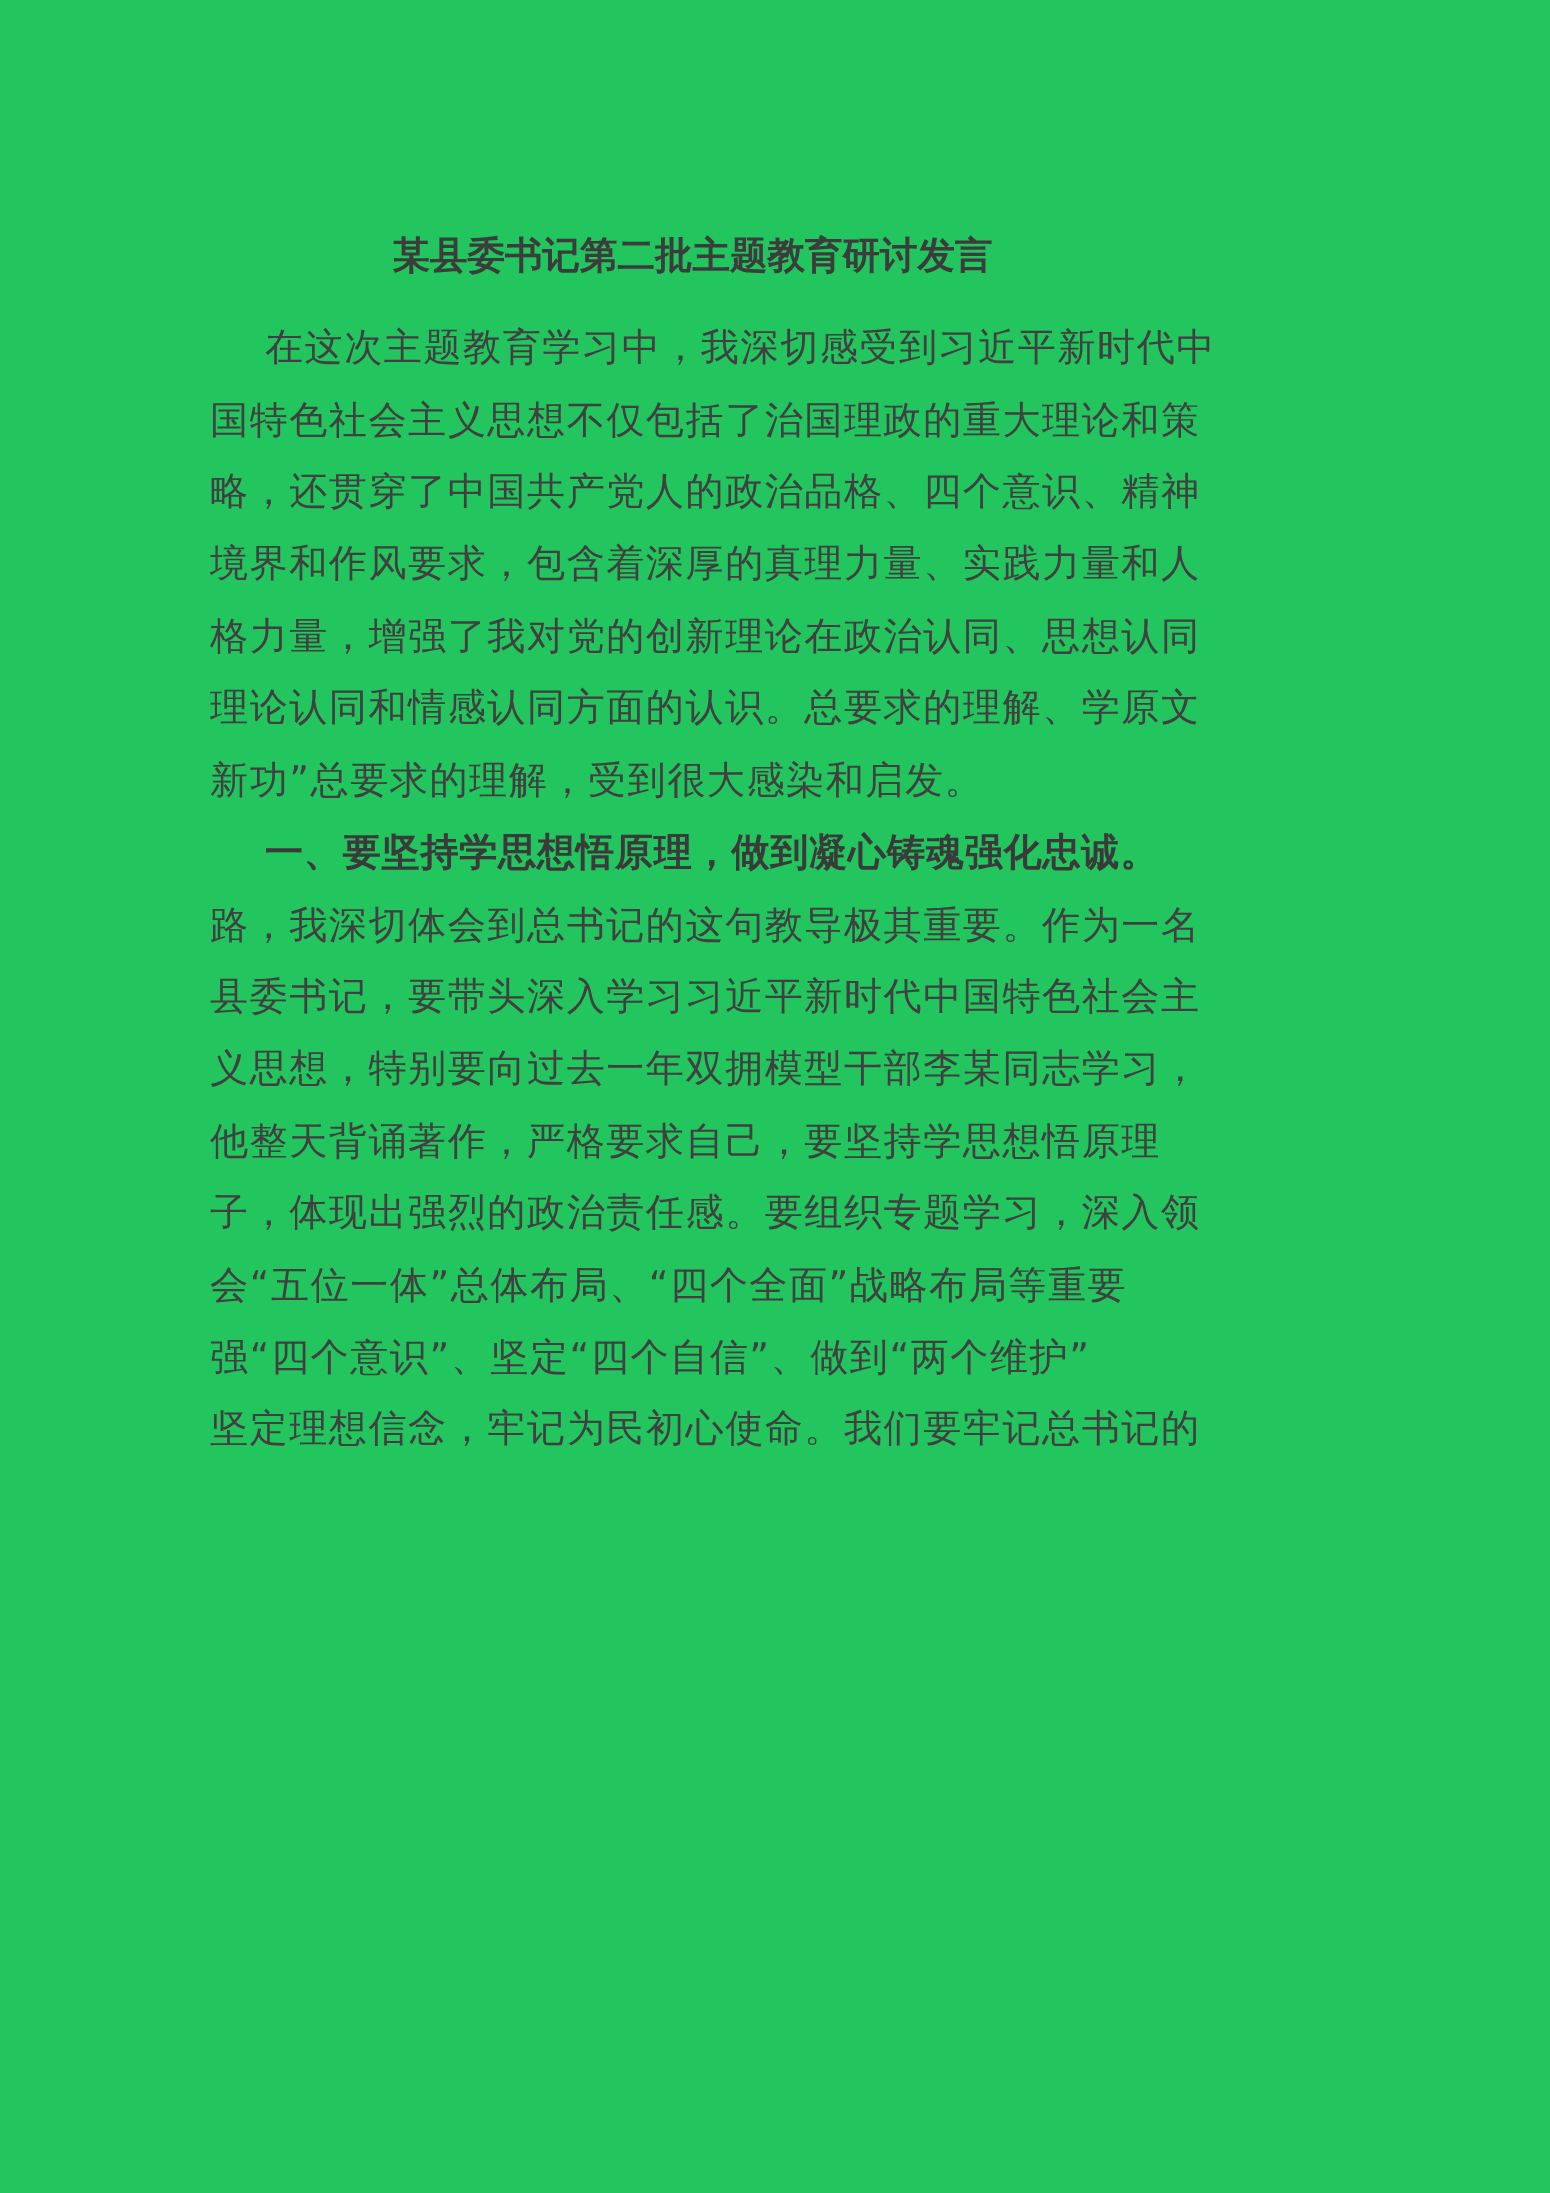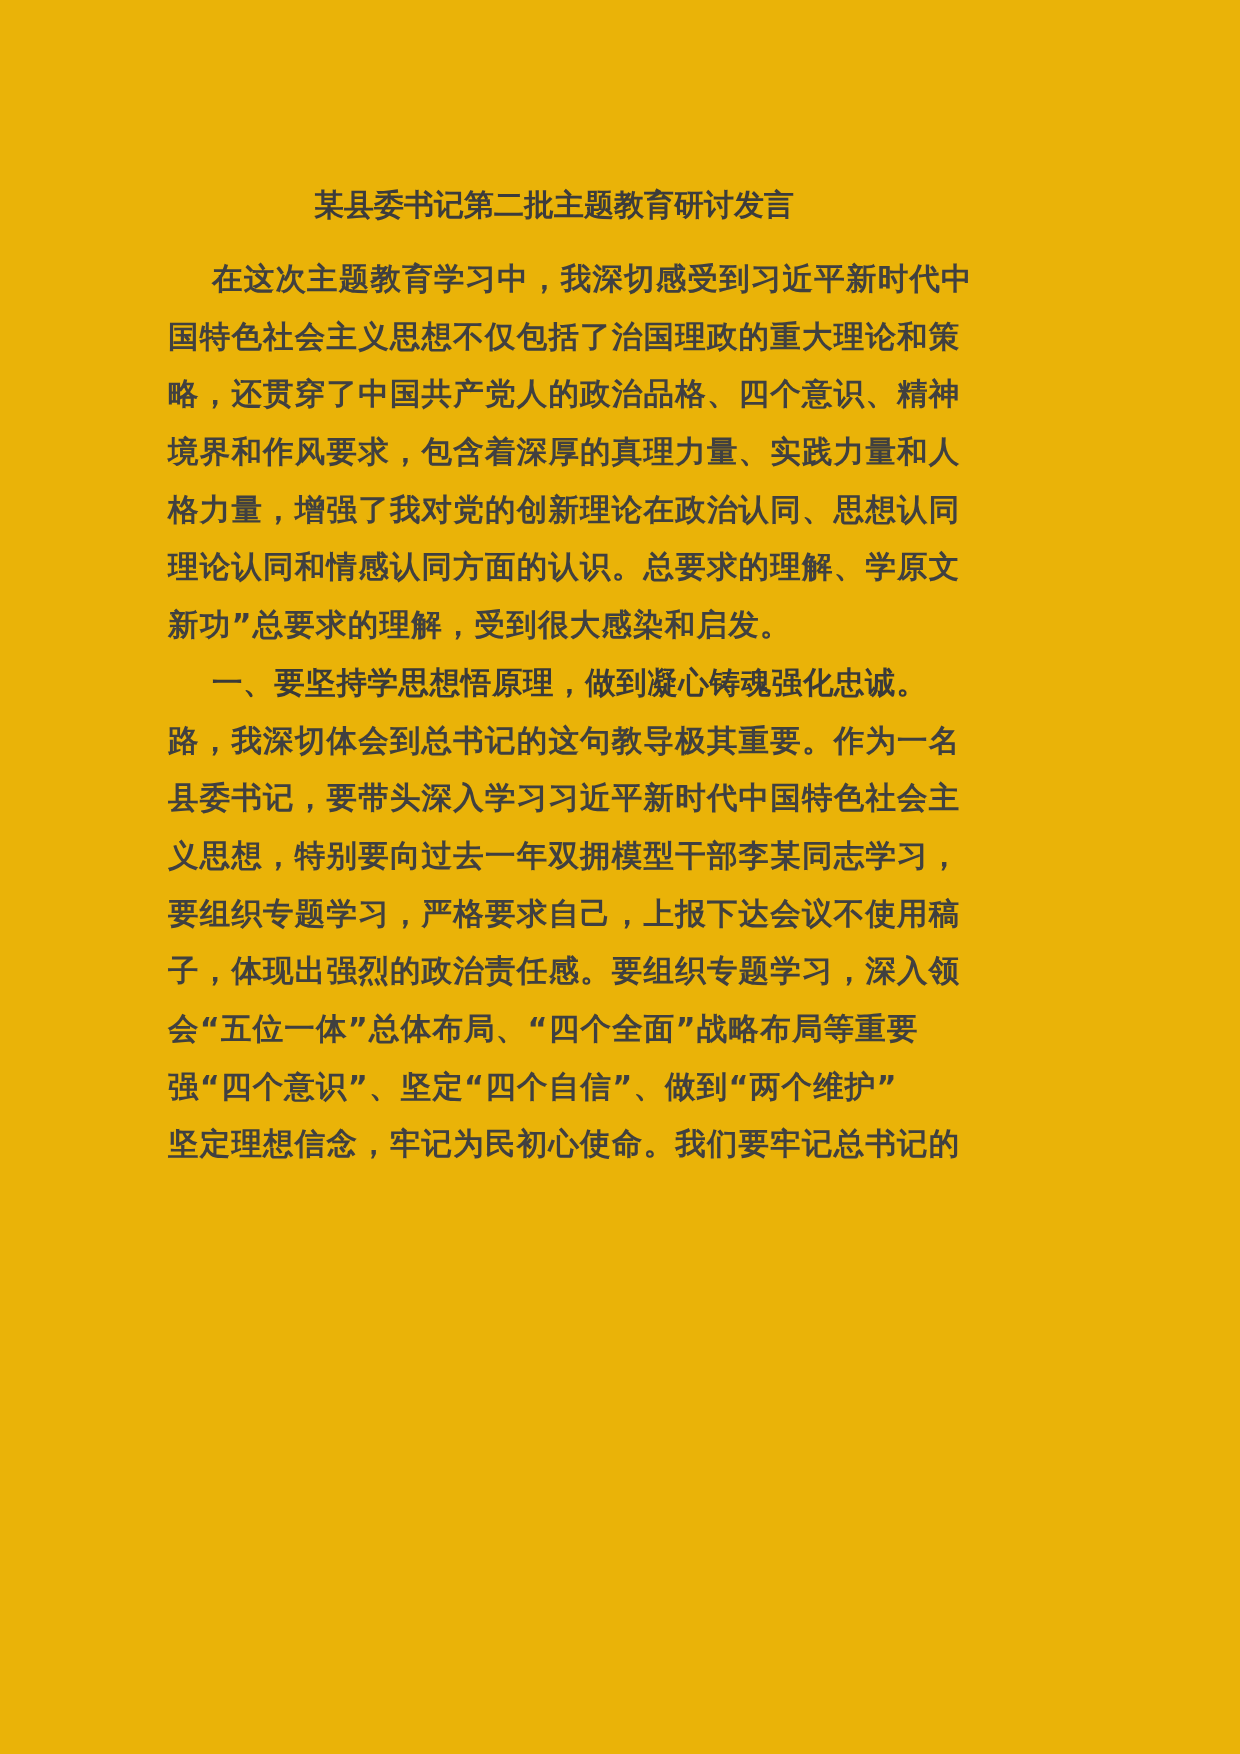--- a/index.html
+++ b/index.html
@@ -14,21 +14,21 @@
       overflow: hidden;
       font-family: "DejaVu Sans", "Liberation Sans", sans-serif;
       color: #404040;
     }
     .page {
       position: absolute;
       left: 0;
       top: 0;
       width: 1240px;
       height: 1754px;
-      background: #eab308;
+      background: #22c55e;
     }
     .title {
       position: absolute;
       left: 0;
       width: 1108px;
       top: 183px;
       text-align: center;
       font-size: 30px;
       font-weight: bold;
       line-height: 44px;
@@ -42,21 +42,20 @@
       top: 250px;
       width: 775px;
     }
     .line {
       height: 57.7px;
       line-height: 57.7px;
       font-size: 30.5px;
       white-space: nowrap;
       color: #404040;
       letter-spacing: 1.2px;
-      font-weight: bold;
     }
     .line.indent {
       padding-left: 44px;
     }
     .line.heading {
       font-weight: bold;
       color: #3a3a3a;
       letter-spacing: 0.6px;
     }
   </style>
@@ -79,20 +78,20 @@
     </div>
 
     <div>
       <div class="line indent heading">一、要坚持学思想悟原理，做到凝心铸魂强化忠诚。</div>
     </div>
 
     <div>
       <div class="line">路，我深切体会到总书记的这句教导极其重要。作为一名</div>
       <div class="line">县委书记，要带头深入学习习近平新时代中国特色社会主</div>
       <div class="line">义思想，特别要向过去一年双拥模型干部李某同志学习，</div>
-      <div class="line">要组织专题学习，严格要求自己，上报下达会议不使用稿</div>
+      <div class="line">他整天背诵著作，严格要求自己，要坚持学思想悟原理</div>
       <div class="line">子，体现出强烈的政治责任感。要组织专题学习，深入领</div>
       <div class="line">会“五位一体”总体布局、“四个全面”战略布局等重要</div>
       <div class="line">强“四个意识”、坚定“四个自信”、做到“两个维护”</div>
       <div class="line">坚定理想信念，牢记为民初心使命。我们要牢记总书记的</div>
     </div>
   </div>
 </div>
 
 </body></html>

